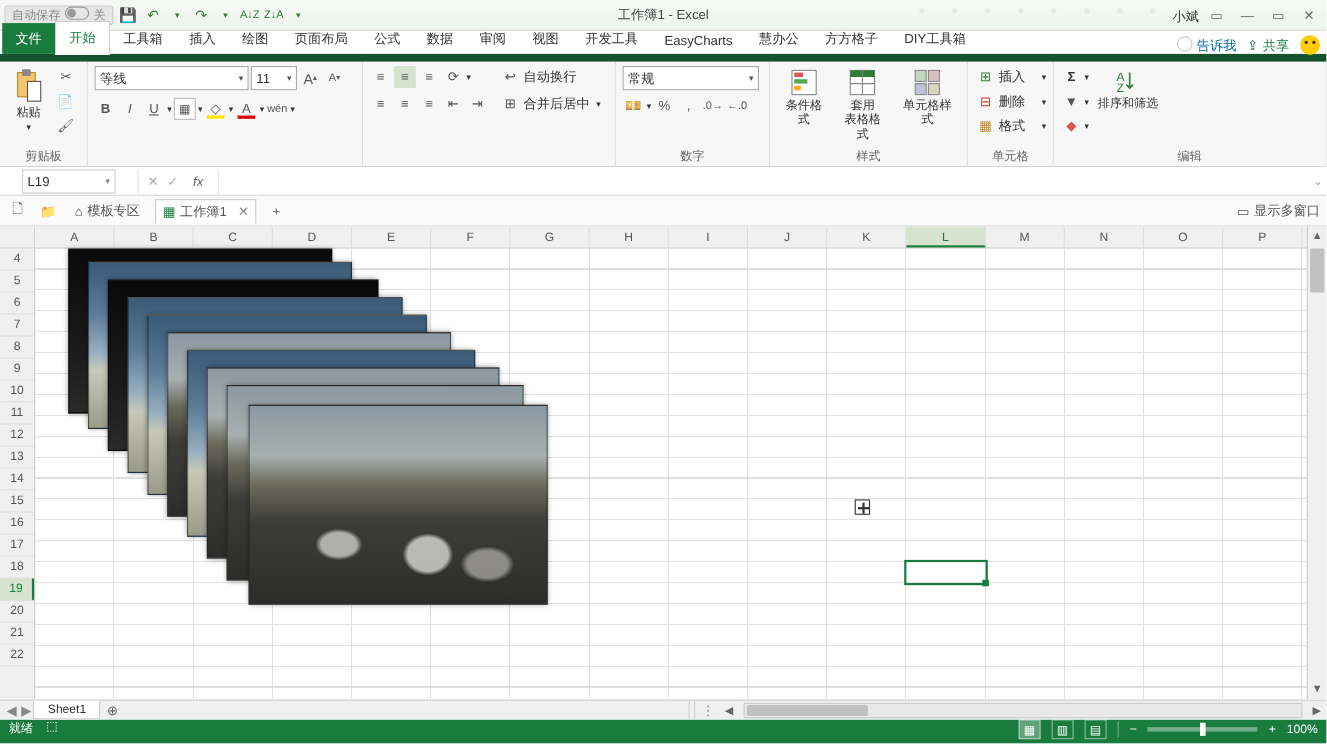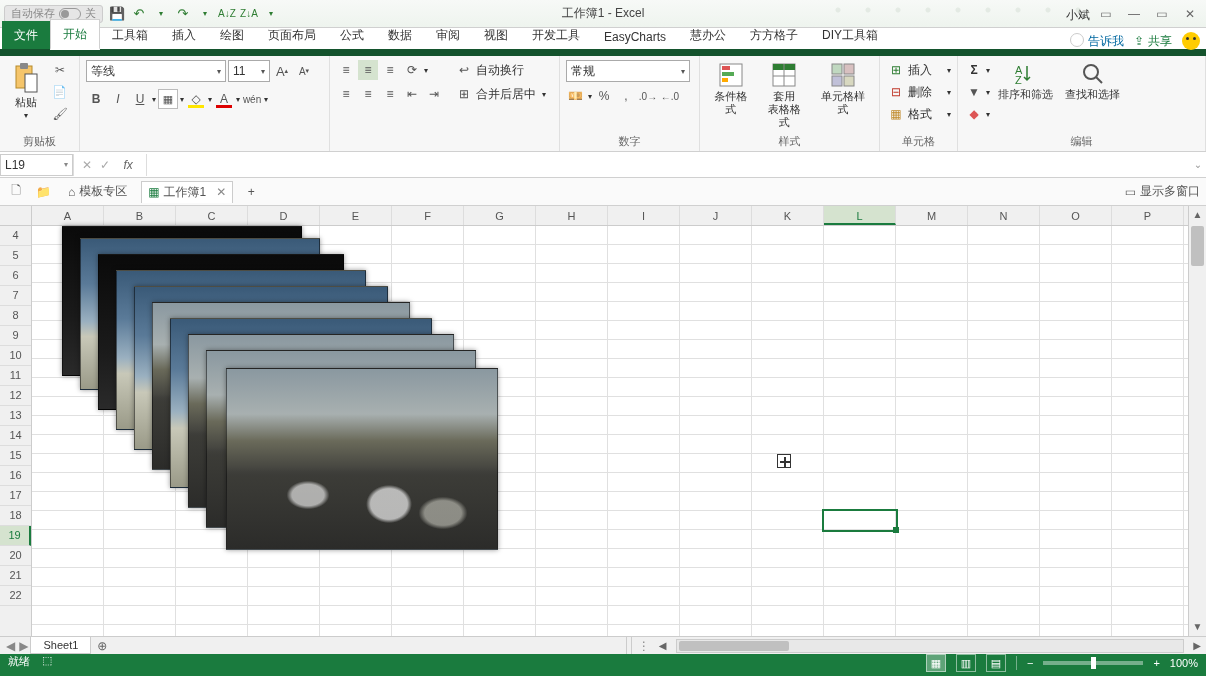--- a/index.html
+++ b/index.html
@@ -1,20 +1,20 @@
 <!DOCTYPE html>
 <html><head>
 <meta charset="utf-8">
 <style>
 *{box-sizing:border-box;margin:0;padding:0;font-family:"Microsoft YaHei",SimSun,sans-serif;user-select:none}
 body{width:1206px;height:676px;background:#fff;overflow:hidden;display:flex;flex-direction:column;font-size:12px;color:#333}
 
 .titlebar{height:28px;background:linear-gradient(#f7f9f7,#eef4ee);display:flex;align-items:center;padding:0 4px;position:relative;border-bottom:1px solid #d0d0d0}
 .titlebar .qat{display:flex;align-items:center;gap:6px}
-.autosave{background:#e6e6e6;border:1px solid #ccc;border-radius:3px;padding:0 6px;font-size:11px;color:#888;display:flex;align-items:center;gap:4px;height:18px}
+.autosave{background:#e6e6e6;border:1px solid #ccc;border-radius:3px;padding:0 6px;font-size:11px;color:#888;display:flex;align-items:flex-start;gap:4px;height:18px}
 .autosave .pill{width:22px;height:12px;border:1px solid #999;border-radius:6px;position:relative}
 .autosave .pill::after{content:"";position:absolute;left:1px;top:1px;width:8px;height:8px;background:#999;border-radius:50%}
 .qicon{width:16px;height:16px;display:flex;align-items:center;justify-content:center;font-size:13px;color:#2e7d32;cursor:pointer}
 .title-center{position:absolute;left:50%;transform:translateX(-50%);font-size:12px;color:#444}
 .title-right{margin-left:auto;display:flex;align-items:flex-end;gap:4px}
 .wbtn{width:24px;height:20px;display:flex;align-items:center;justify-content:center;color:#666;font-size:12px}
 .titlebar-bg{position:absolute;right:120px;top:0;bottom:0;width:260px;opacity:.25;pointer-events:none;background:radial-gradient(circle at 40% 50%,rgba(80,120,80,.4) 2px,transparent 3px) repeat;background-size:30px 20px}
 
 .tabs{height:28px;background:#fff;display:flex;align-items:flex-end;border-bottom:7px solid #14532d;padding-left:2px;position:relative}
 .tab{padding:6px 12px 5px;font-size:12px;color:#333;cursor:pointer}
@@ -39,21 +39,21 @@
 .row{display:flex;gap:2px;align-items:center}
 .combo{background:#fff;border:1px solid #aaa;height:22px;font-size:12px;padding:0 4px;display:flex;align-items:center;justify-content:space-between;cursor:pointer}
 .combo .dd{font-size:8px;color:#555;margin-left:4px}
 .sq{width:20px;height:20px;border:1px solid #bbb;background:#fff;display:flex;align-items:center;justify-content:center;font-size:11px;cursor:pointer}
 .colorbar{position:absolute;bottom:1px;left:2px;right:2px;height:3px}
 .rel{position:relative}
 
 .i-sigma::before{content:"Σ";font-weight:bold;color:#333}
 
 .fbar{height:26px;border-bottom:1px solid #d0d0d0;display:flex;align-items:center;background:#fff}
-.namebox{width:73px;border:1px solid #ccc;height:22px;margin:0 0;padding:0 4px;font-size:12px;display:flex;align-items:center;justify-content:space-between}
+.namebox{width:85px;border:1px solid #ccc;height:22px;margin:0 20px;padding:0 4px;font-size:12px;display:flex;align-items:center;justify-content:space-between}
 .fbar .fx{width:20px;text-align:center;font-style:italic;color:#666}
 .fbar .btns{display:flex;gap:8px;padding:0 8px;color:#aaa;border-left:1px solid #ddd;border-right:1px solid #ddd;height:22px;align-items:center}
 .fbar input{flex:1;border:none;outline:none;height:22px;font-size:12px;padding:0 6px}
 .fbar .expand{width:16px;color:#999;font-size:10px;text-align:center}
 
 .doctabs{height:28px;border-bottom:1px solid #d0d0d0;display:flex;align-items:center;padding:0 6px;gap:8px;background:#fafafa}
 .doctab{display:flex;align-items:center;gap:4px;font-size:12px;color:#555;padding:2px 6px;cursor:pointer}
 .doctab.active{background:#fff;border:1px solid #ccc;border-bottom:none}
 .doctabs-right{margin-left:auto;color:#555;display:flex;align-items:center;gap:4px}
 
@@ -334,27 +334,20 @@
           </div>
       </div>
       <div class="bigbtn">
         <svg width="26" height="24">
             <text x="2" y="12" font-size="11" fill="#2e7d32">A</text>
             <text x="2" y="22" font-size="11" fill="#2e7d32">Z</text>
             <path d="M14 4 L14 18 M11 15 L14 18 L17 15" stroke="#2e7d32" fill="none" stroke-width="1.5"></path>
           </svg>
         <span class="biglabel">排序和筛选</span>
       </div>
-      <div class="bigbtn">
-        <svg width="26" height="24">
-            <circle cx="11" cy="10" r="7" fill="none" stroke="#555" stroke-width="2"></circle>
-            <line x1="16" y1="15" x2="22" y2="21" stroke="#555" stroke-width="2"></line>
-          </svg>
-        <span class="biglabel">查找和选择</span>
-      </div>
     </div>
     <div class="group-label">编辑</div>
   </div>
 </div>
 
 <div class="fbar">
   <div class="namebox">
       <span>L19</span>
       <span style="font-size:8px;color:#888">▾</span>
     </div>

